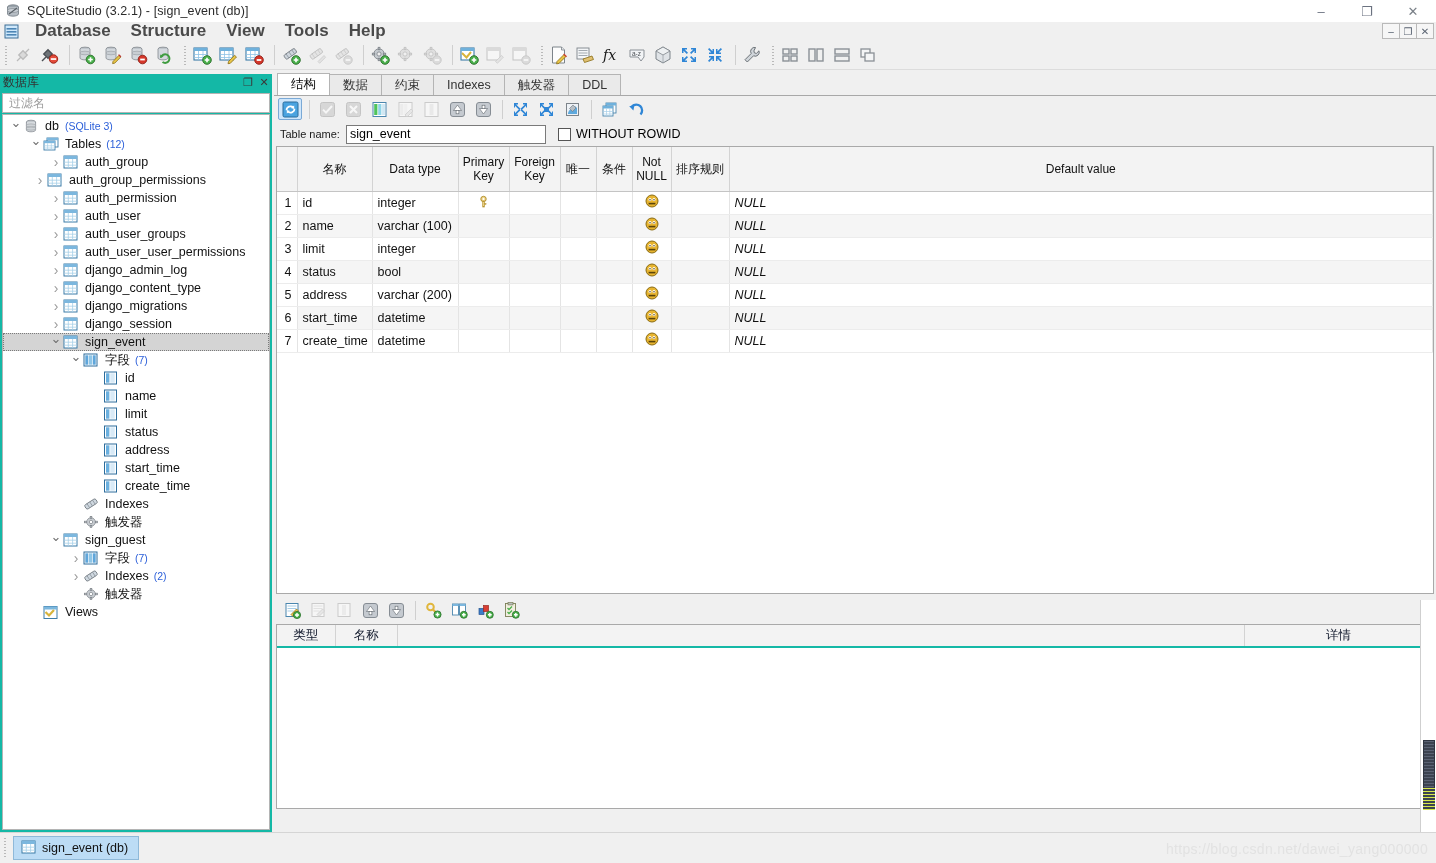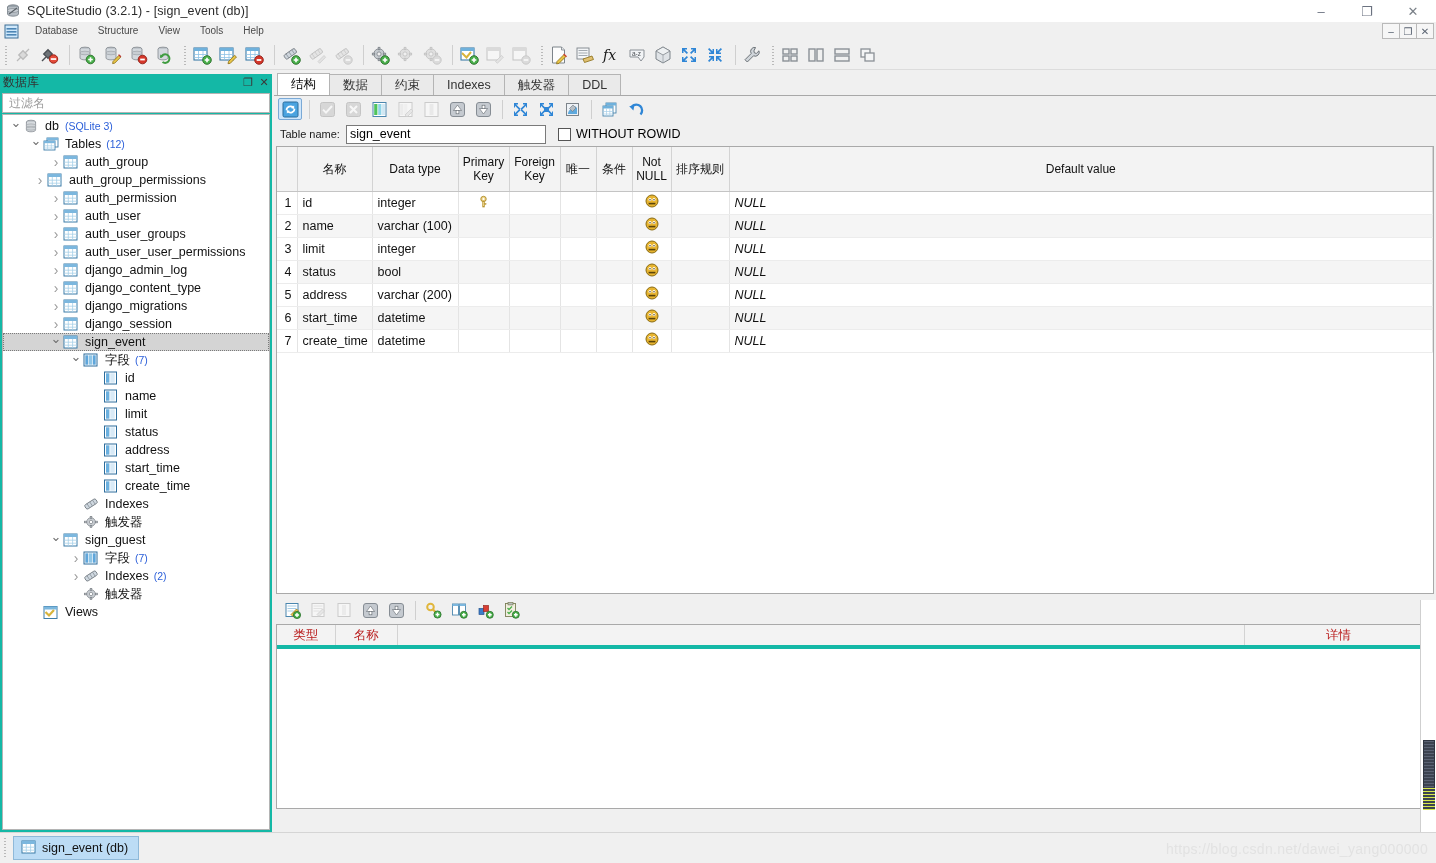--- a/index.html
+++ b/index.html
@@ -31,21 +31,21 @@
     color: #6b7280; font-size: 13px; background: #ffffff;
   }
   .win-btn.close { color: #7a8088; }
 
   
   .menubar {
     position: absolute; top: 22px; left: 0; width: 1436px; height: 18px;
     background: #f0f0f0; display: flex; align-items: center;
   }
   .menu-sysicon { width: 15px; height: 15px; margin-left: 4px; margin-right: 6px; flex:none; }
-  .menu-item { padding: 0 10px; font-size: 10px; color: #4a4a4a; height: 18px; line-height: 18px; }
+  .menu-item { padding: 0 10px; font-size: 17px; color: #4a4a4a; height: 18px; line-height: 18px; font-weight: bold; }
   .mdi-btns { position: absolute; right: 2px; top: 1px; display: flex; gap: 0; }
   .mdi-btn {
     width: 18px; height: 16px; border: 1px solid #b9b9b9; background: #f6f6f6;
     display: flex; align-items: center; justify-content: center;
     color: #5a6472; font-size: 10px; margin-left: -1px;
   }
 
   
   .toolbar {
     position: absolute; top: 40px; left: 0; width: 1436px; height: 30px;
@@ -185,22 +185,22 @@
   .sub-toolbar {
     height: 28px; display: flex; align-items: center; padding-left: 6px;
     background: #f0f0f0; margin-top: 2px;
   }
   .sub-grid {
     margin: 0 2px 2px 2px; border: 1px solid #a9a9a9; background: #fff;
     height: 185px; overflow: hidden;
   }
   table.sgrid { border-collapse: collapse; width: 100%; table-layout: fixed; }
   table.sgrid th {
-    background: #f3f3f3; border-right: 1px solid #d3d3d3; border-bottom: 4px solid #14b8a6;
-    font-weight: normal; font-size: 12.5px; height: 22px; padding: 0 4px; color:#b91c1c;
+    background: #f3f3f3; border-right: 1px solid #d3d3d3; border-bottom: 2px solid #14b8a6;
+    font-weight: normal; font-size: 12.5px; height: 22px; padding: 0 4px; color:#0f172a;
   }
 
   
   .statusbar {
     position: absolute; bottom: 0; left: 0; width: 1436px; height: 31px;
     background: #f0f0f0; border-top: 1px solid #d5d5d5;
     display: flex; align-items: center;
   }
   .sb-handle {
     width: 7px; height: 22px; margin-left: 2px; flex: none;

